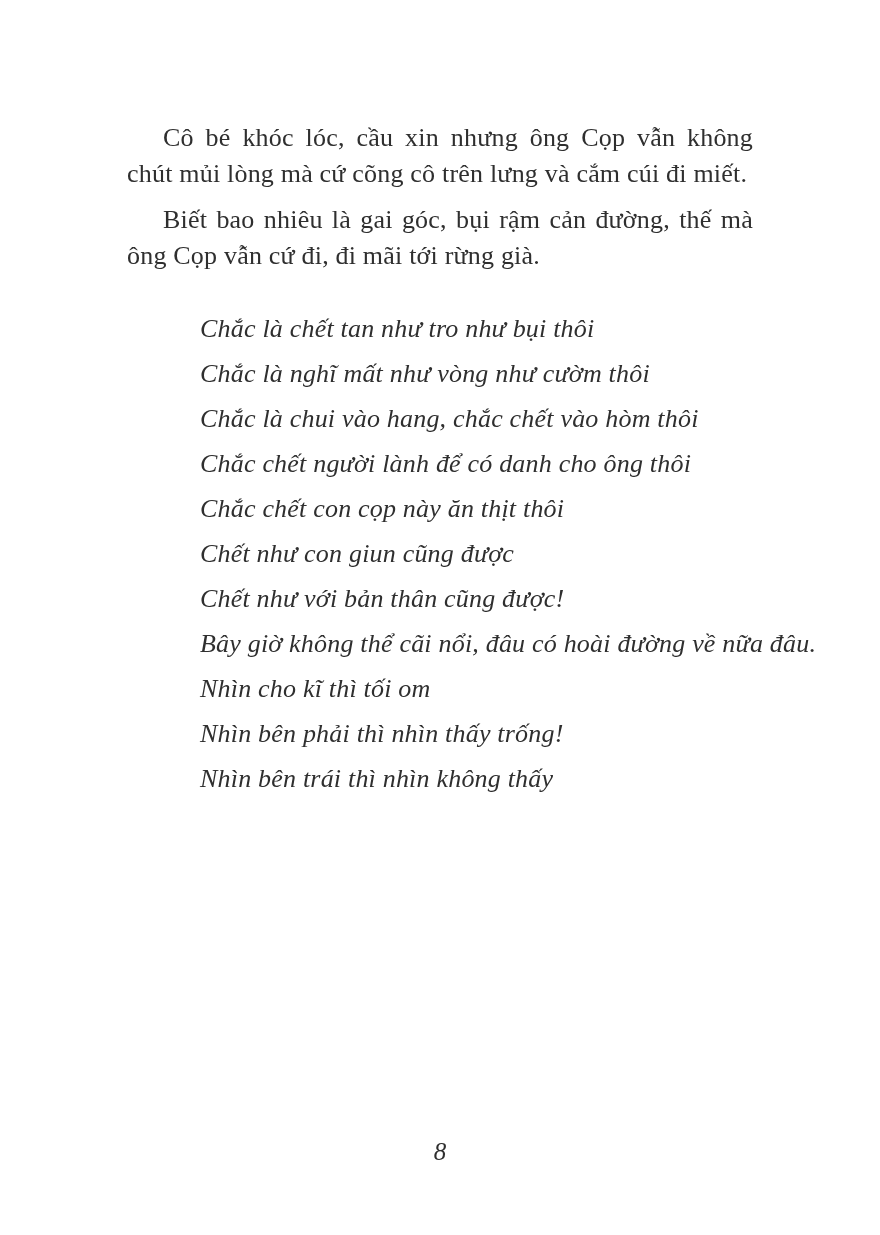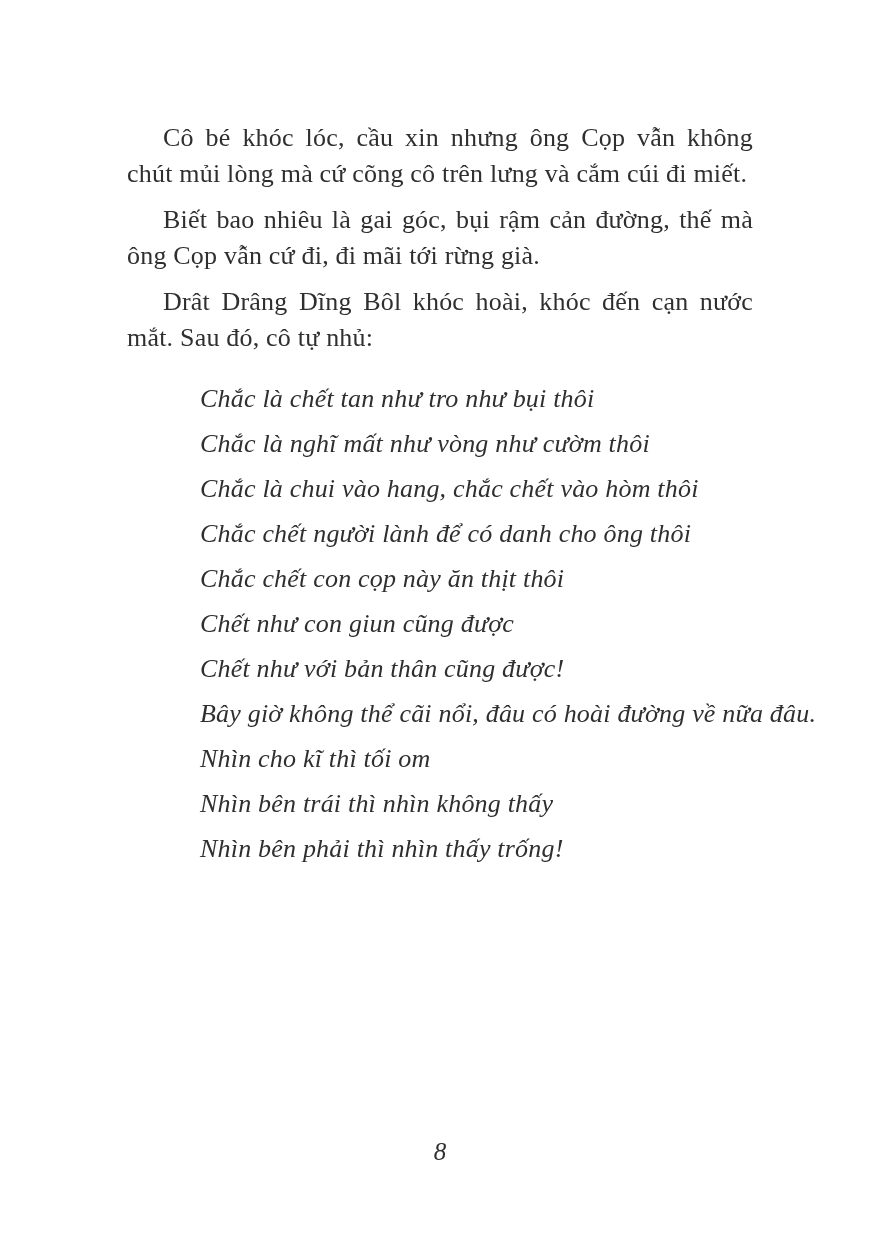--- a/index.html
+++ b/index.html
@@ -20,21 +20,21 @@
   }
   .prose p {
     margin: 0 0 10px 0;
     font-size: 26px;
     line-height: 36px;
     text-align: justify;
     text-indent: 36px;
     letter-spacing: 0.2px;
   }
   .verse {
-    margin-top: 20px;
+    margin-top: 32px;
     margin-left: 73px;
   }
   .verse p {
     margin: 0;
     font-size: 26px;
     line-height: 45px;
     font-style: italic;
     white-space: nowrap;
     letter-spacing: 0.2px;
   }
@@ -50,32 +50,31 @@
   }
 </style>
 </head>
 <body>
 
 <div class="page">
 
   <div class="prose">
     <p>Cô bé khóc lóc, cầu xin nhưng ông Cọp vẫn không chút mủi lòng mà cứ cõng cô trên lưng và cắm cúi đi miết.</p>
     <p>Biết bao nhiêu là gai góc, bụi rậm cản đường, thế mà ông Cọp vẫn cứ đi, đi mãi tới rừng già.</p>
-    <p>Drât Drâng Dĩng Bôl khóc hoài, khóc đến cạn nước mắt. Sau đó, cô tự nhủ:</p>
   </div>
 
   <div class="verse">
     <p>Chắc là chết tan như tro như bụi thôi</p>
     <p>Chắc là nghĩ mất như vòng như cườm thôi</p>
     <p>Chắc là chui vào hang, chắc chết vào hòm thôi</p>
     <p>Chắc chết người lành để có danh cho ông thôi</p>
     <p>Chắc chết con cọp này ăn thịt thôi</p>
     <p>Chết như con giun cũng được</p>
     <p>Chết như với bản thân cũng được!</p>
     <p>Bây giờ không thể cãi nổi, đâu có hoài đường về nữa đâu.</p>
     <p>Nhìn cho kĩ thì tối om</p>
+    <p>Nhìn bên phải thì nhìn thấy trống!</p>
     <p>Nhìn bên trái thì nhìn không thấy</p>
-    <p>Nhìn bên phải thì nhìn thấy trống!</p>
   </div>
 
   <div class="page-number">8</div>
 
 </div>
 
 </body></html>

